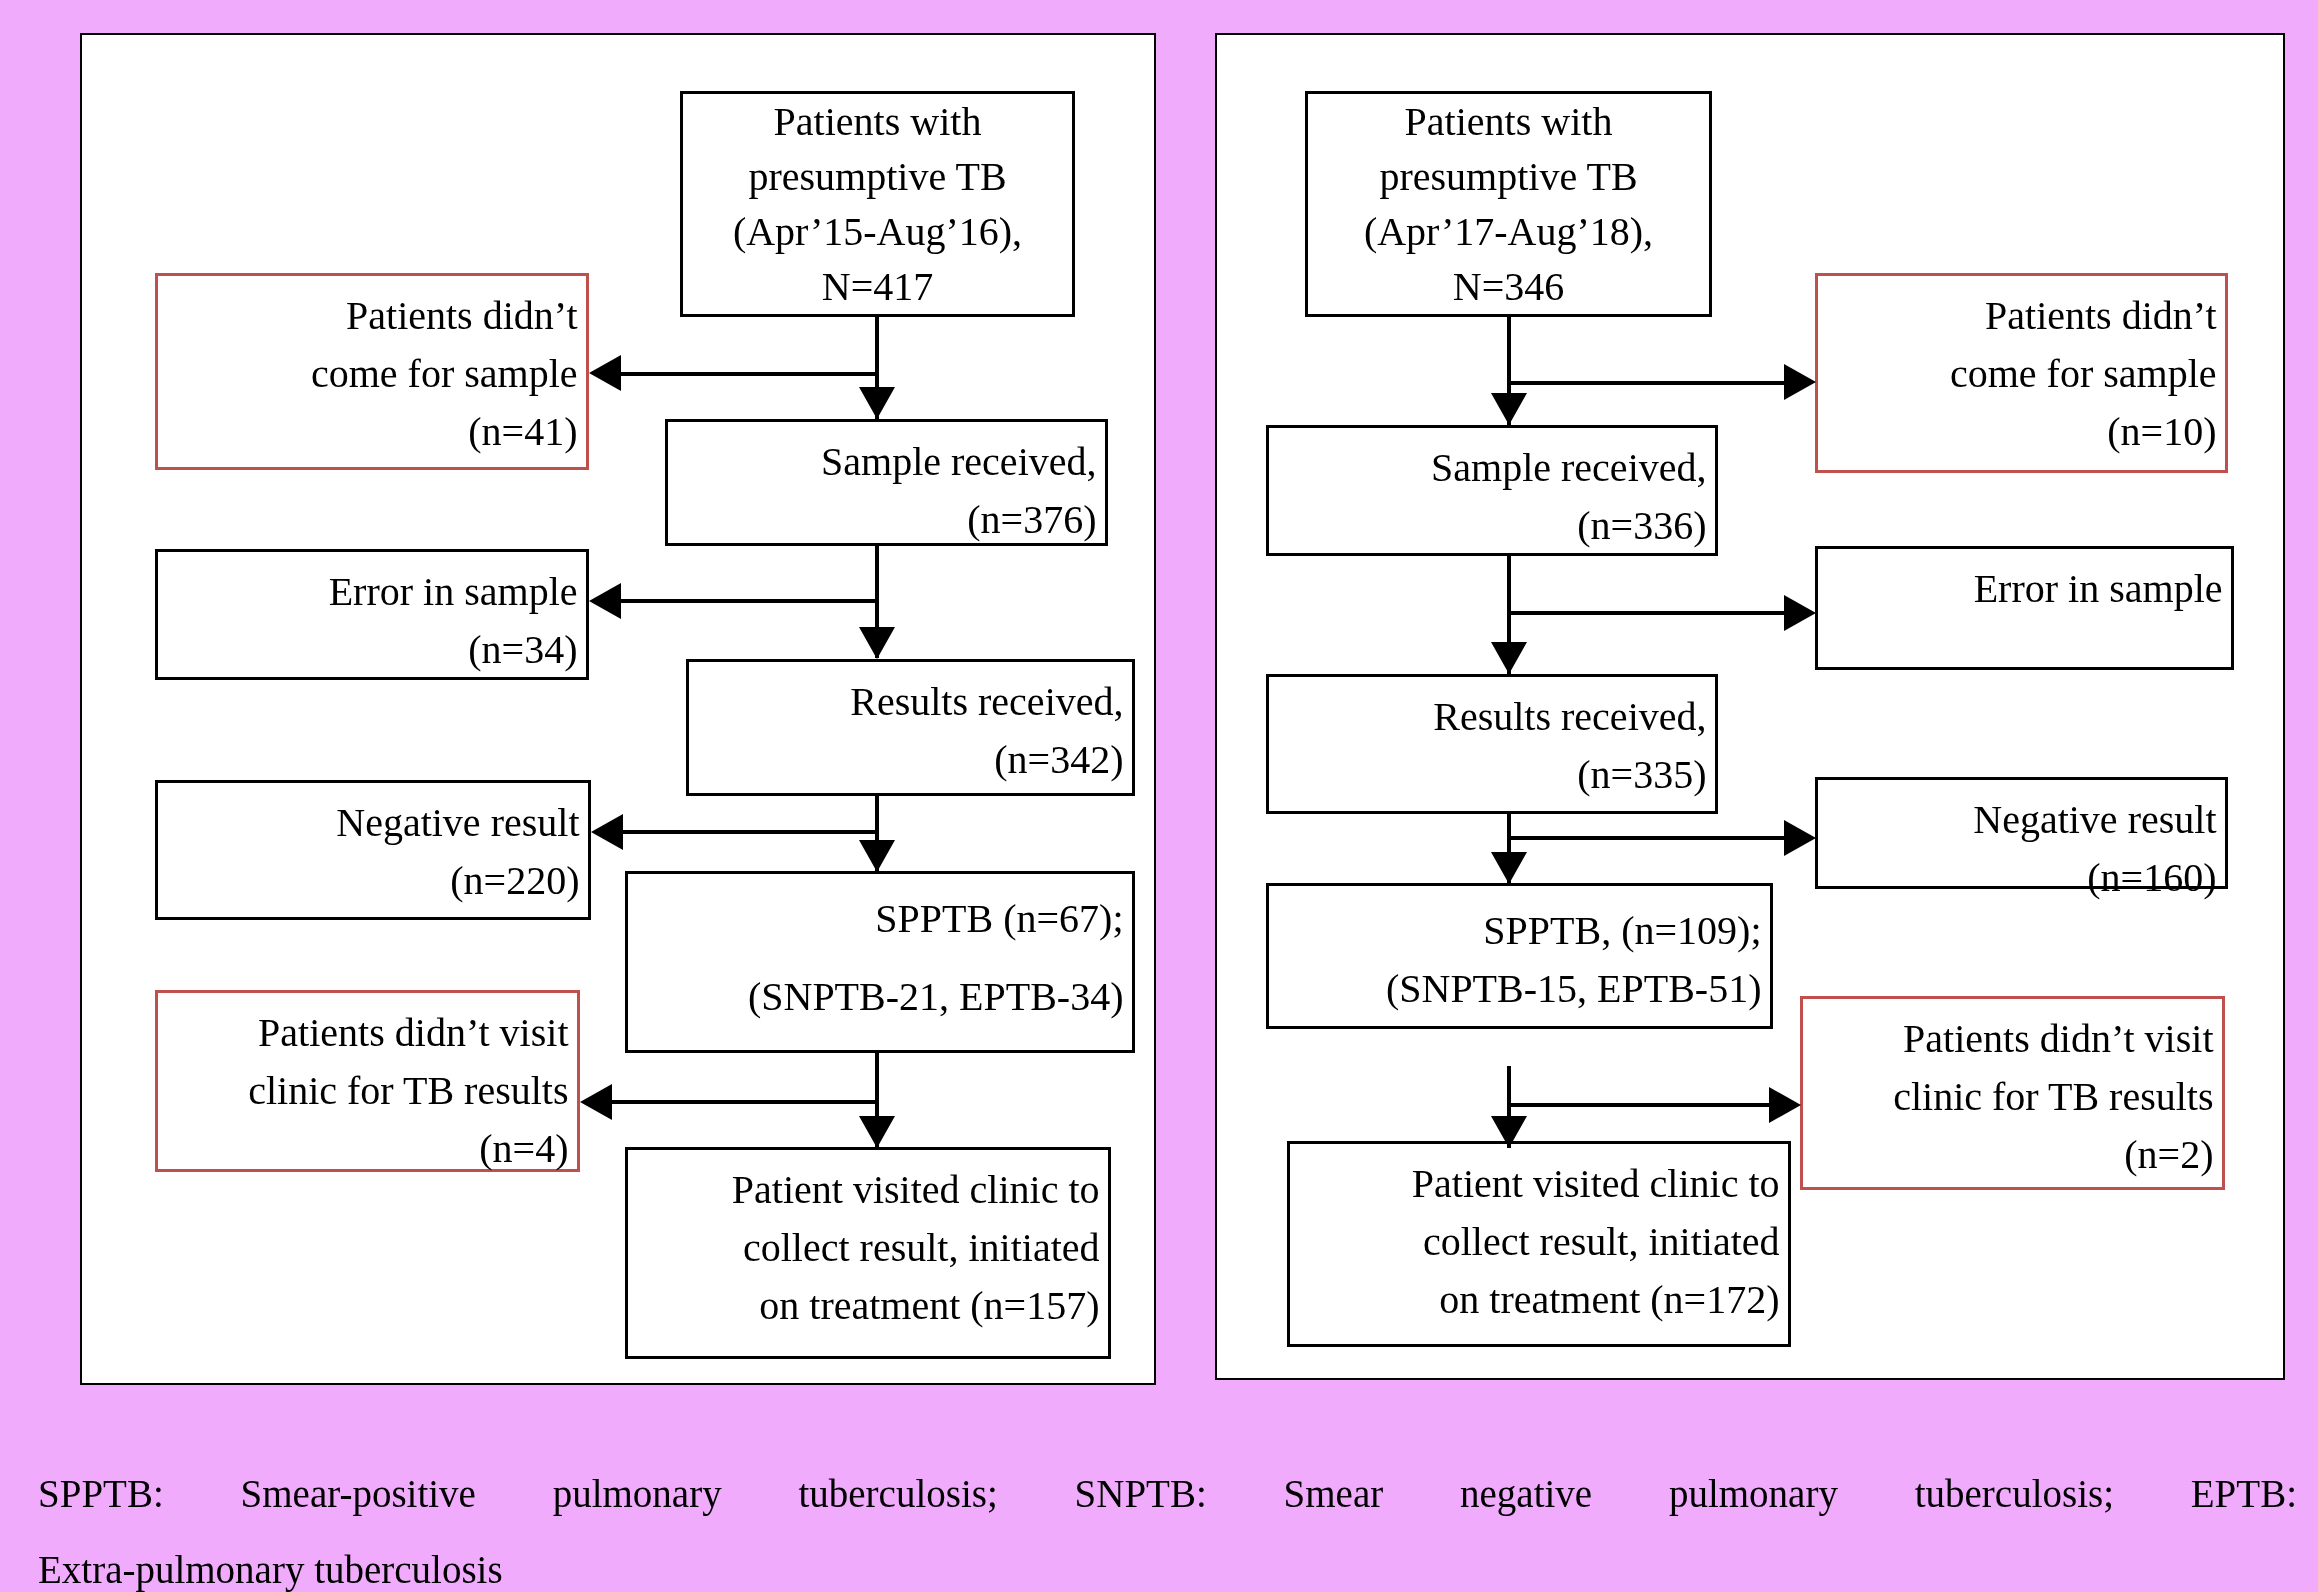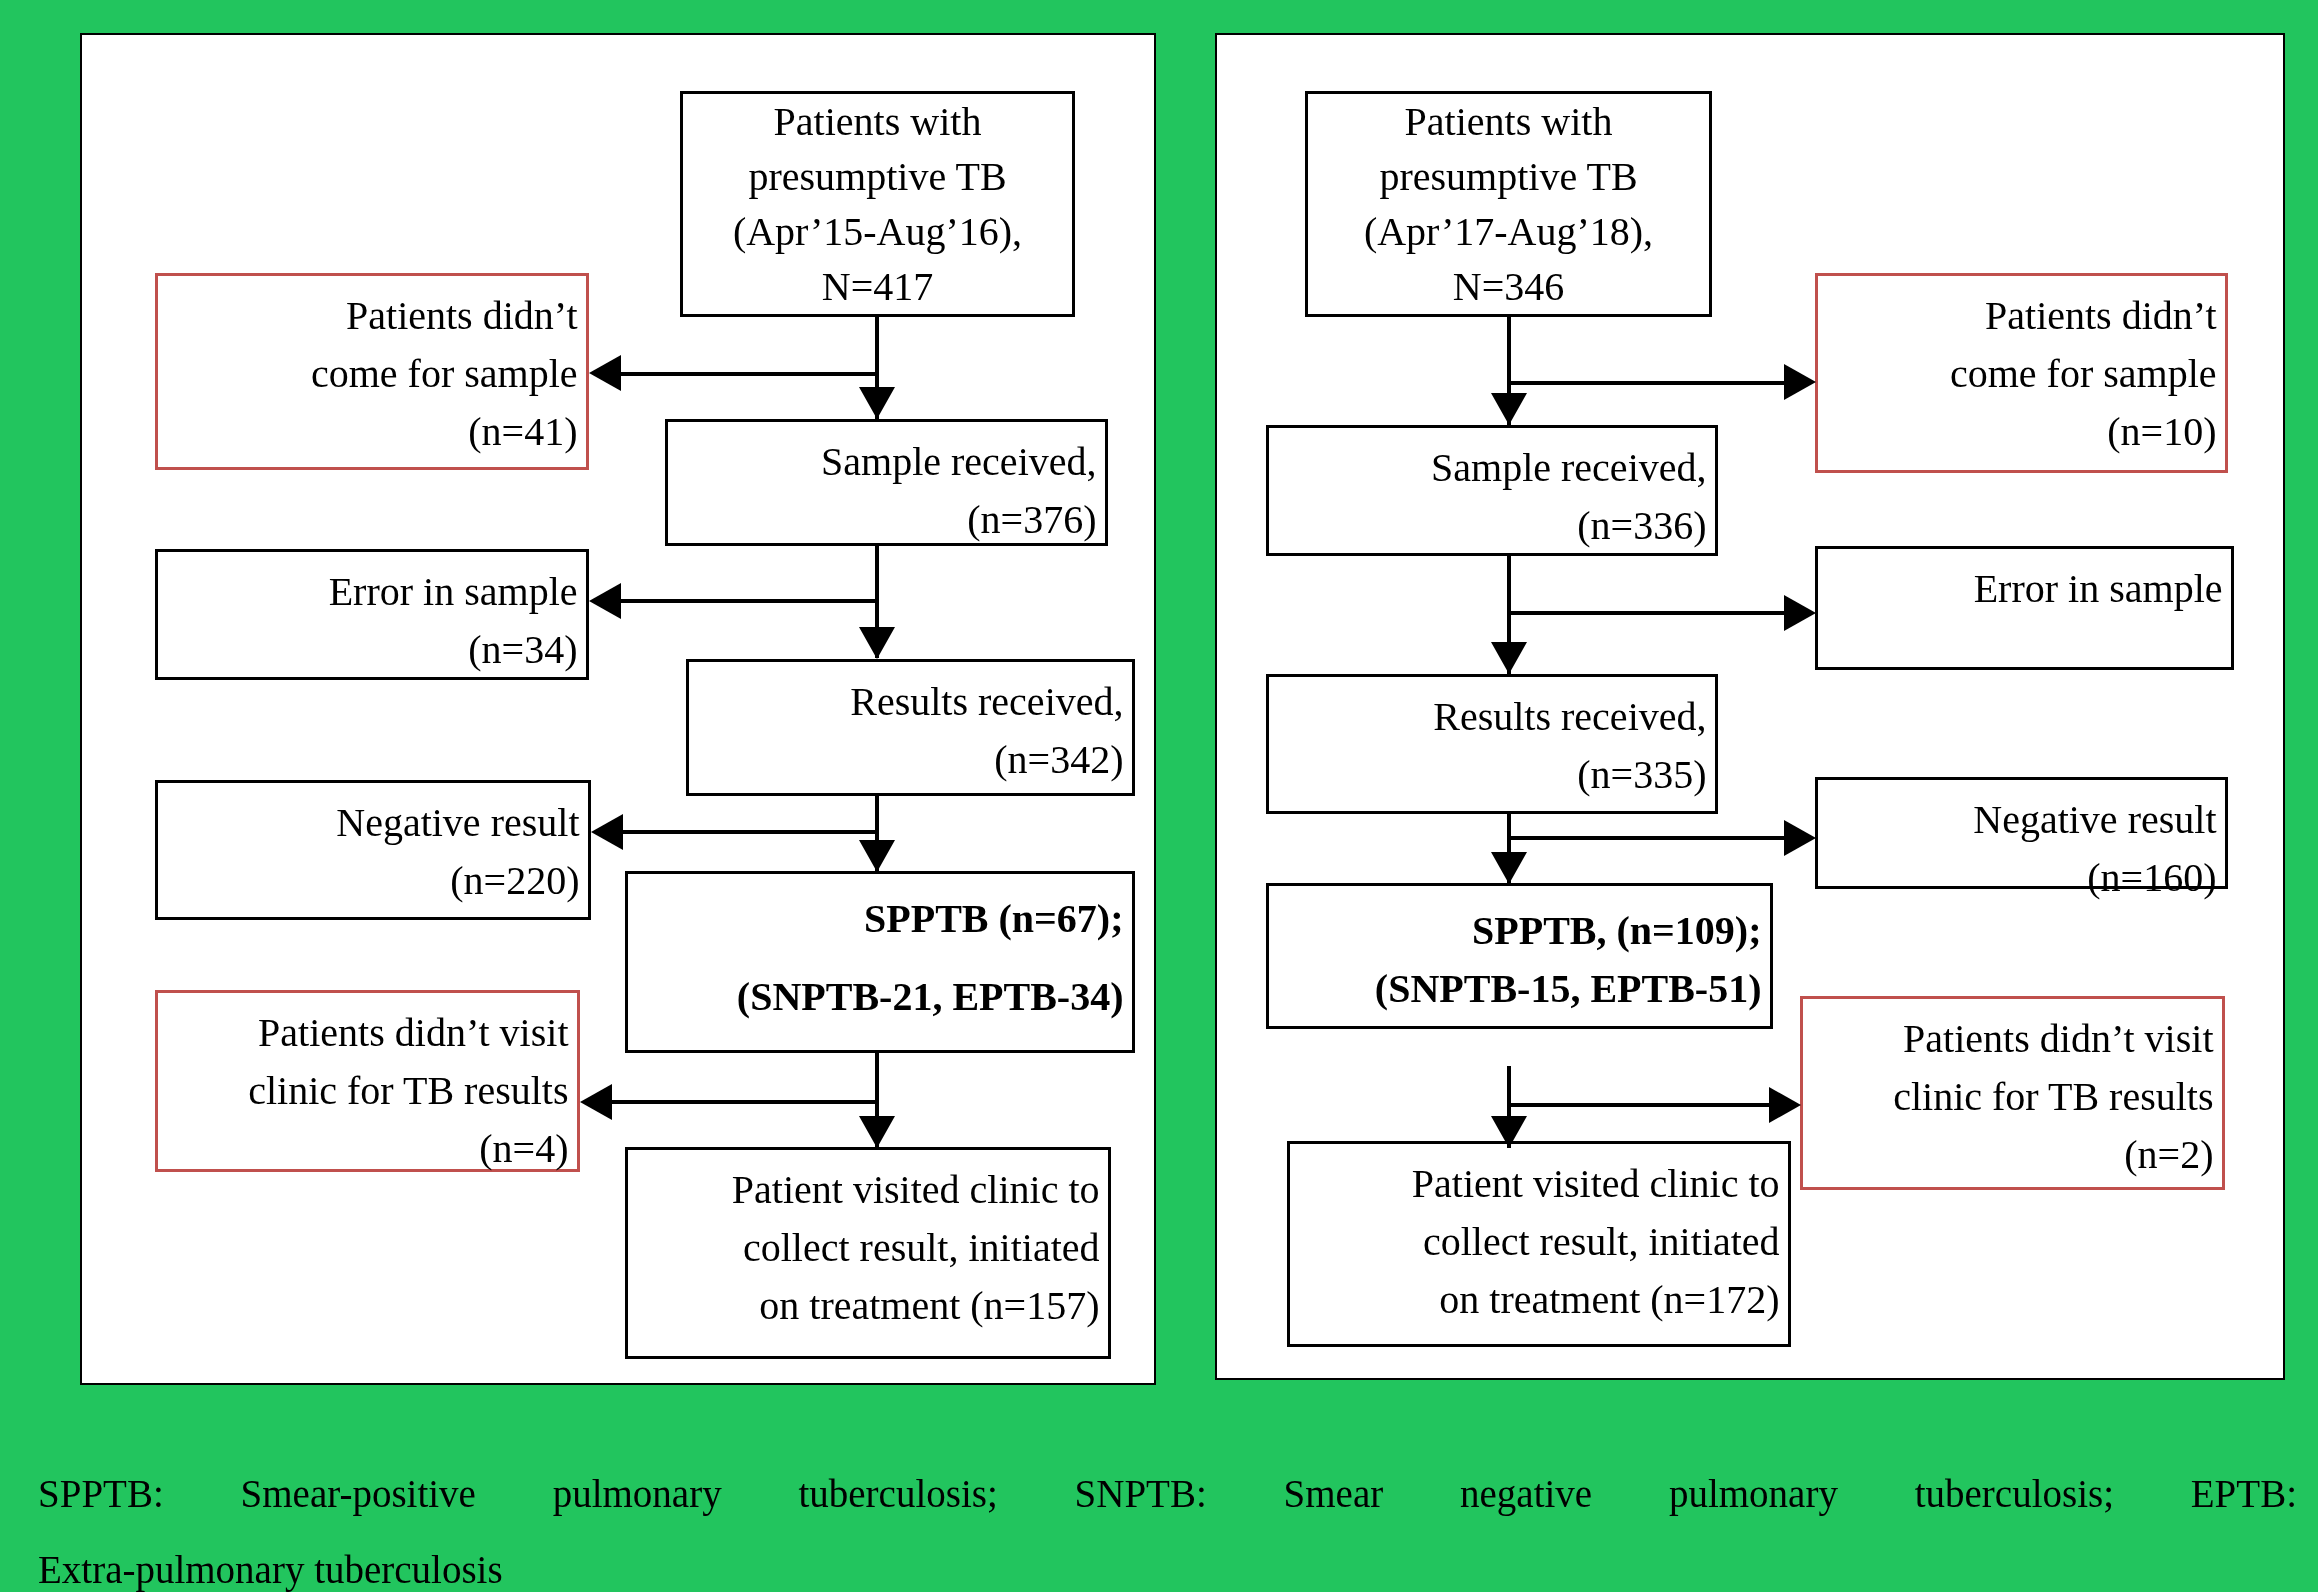--- a/index.html
+++ b/index.html
@@ -1,25 +1,25 @@
 <!DOCTYPE html>
 <html style="font-size:9.7px"><head>
 <meta charset="utf-8">
 <style>
   html,body{margin:0;padding:0;background:#ffffff;}
-  .canvas{position:relative;width:2319px;height:1592px;background:#22c55e;overflow:hidden;
+  .canvas{position:relative;width:2319px;height:1592px;background:#f0abfc;overflow:hidden;
           font-family:"Liberation Serif","DejaVu Serif",serif;color:#000;}
   .panel{position:absolute;border:2.4px solid #000;background:#fff;}
   .box{position:absolute;border:3px solid #000;background:#fff;box-sizing:border-box;
        font-size:40px;line-height:58px;padding:11px 8.5px 6px 22px;text-align:right;}
   .box.red{border:3.6px solid #c0504d;}
   .box.center{display:flex;flex-direction:column;justify-content:center;align-items:center;
               padding:0;text-align:center;line-height:55px;}
   .box.gap{display:flex;flex-direction:column;justify-content:space-between;
-           padding-top:16px;padding-bottom:24px;font-weight:bold;}
+           padding-top:16px;padding-bottom:24px;}
   .ln{white-space:nowrap;}
   .vline{position:absolute;width:3.6px;background:#000;}
   .hline{position:absolute;height:3.6px;background:#000;}
   .ah-down{position:absolute;width:0;height:0;
            border-left:18px solid transparent;border-right:18px solid transparent;
            border-top:32px solid #000;}
   .ah-left{position:absolute;width:0;height:0;
            border-top:18px solid transparent;border-bottom:18px solid transparent;
            border-right:32px solid #000;}
   .ah-right{position:absolute;width:0;height:0;

